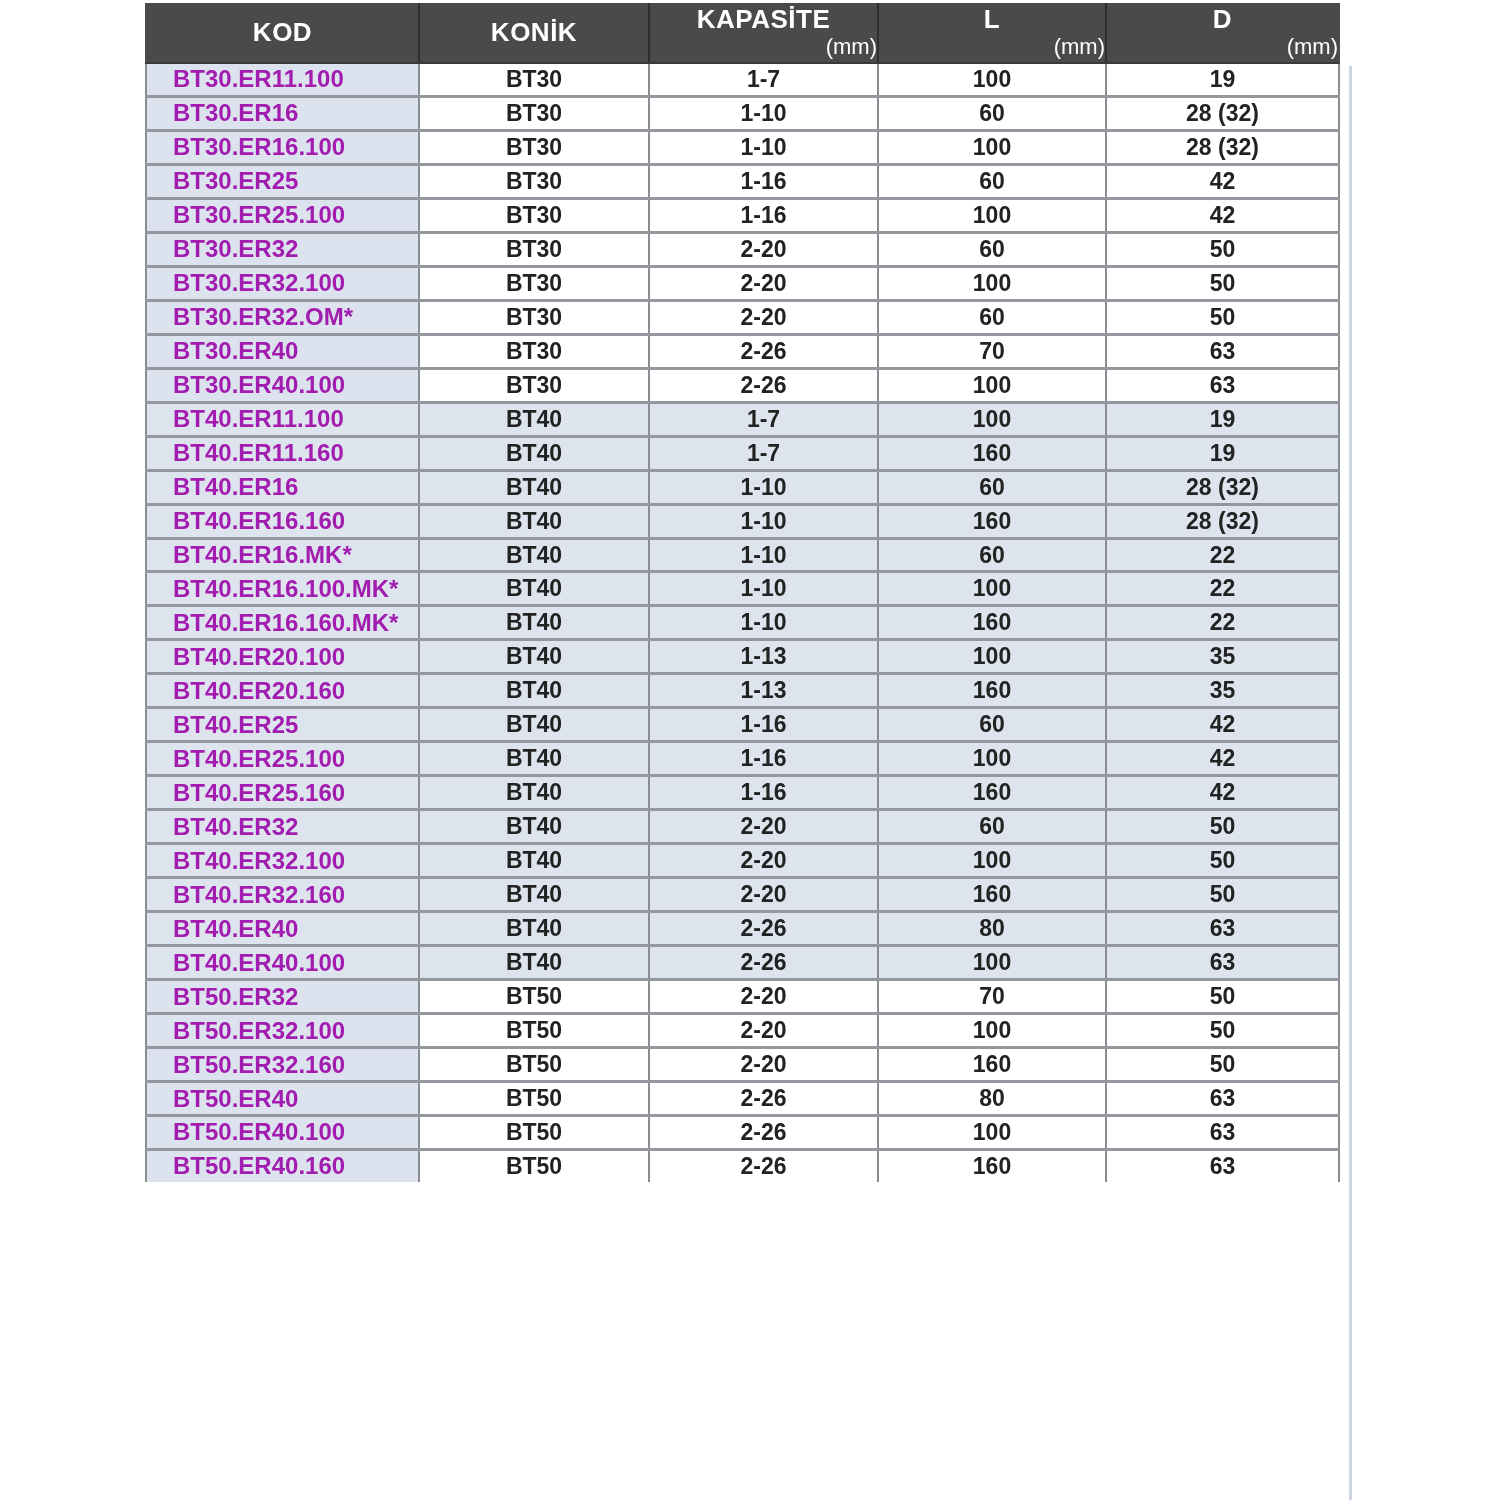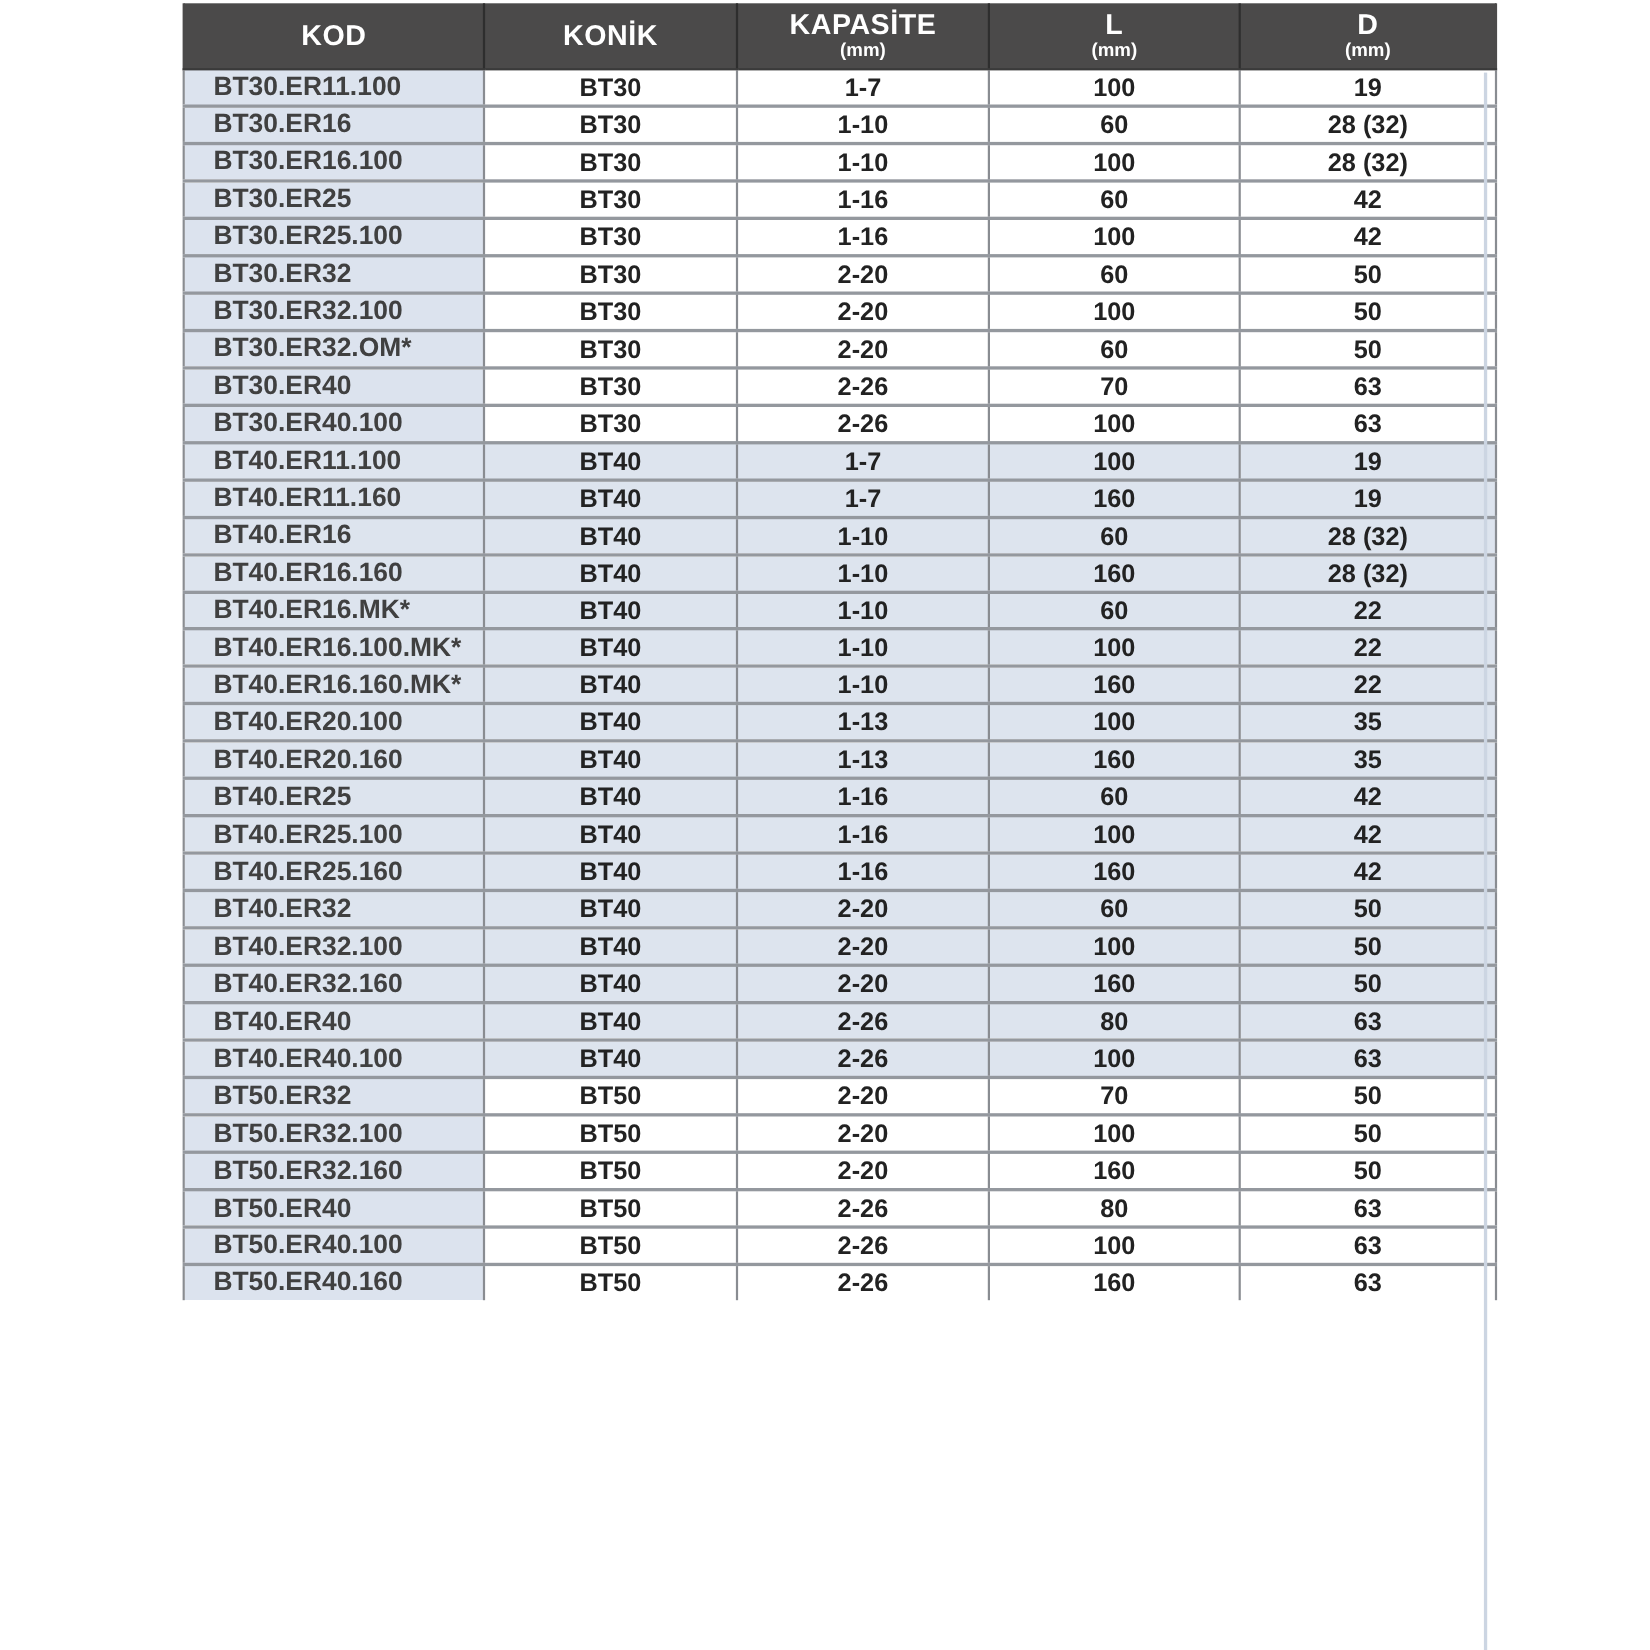--- a/index.html
+++ b/index.html
@@ -11,21 +11,21 @@
     overflow: hidden;
     font-family: "Liberation Sans", sans-serif;
   }
   .page {
     position: relative;
     width: 1500px;
     height: 1500px;
   }
   table.spec {
     position: absolute;
-    left: 166px;
+    left: 145px;
     top: 3px;
     width: 1193px;
     height: 1179px;
     border-collapse: collapse;
     table-layout: fixed;
   }
   
   .edge-strip {
     position: absolute;
     left: 1349px;
@@ -47,44 +47,45 @@
   }
   thead th:first-child { border-left: 2px solid #4b4a4a; }
   thead th:last-child  { border-right: 2px solid #4b4a4a; }
   .h-label {
     font-size: 26px;
     font-weight: bold;
     letter-spacing: 0.5px;
     line-height: 1.05;
   }
   .h-unit {
-    font-size: 17px;
-    font-weight: bold;
+    font-size: 22px;
+    font-weight: normal;
     line-height: 1.15;
+    text-align: right;
   }
   tbody tr { border-top: 3px solid #94989e; }
   tbody tr:first-child { border-top: none; }
   tbody td {
     border-left: 2px solid #898c91;
     border-right: 2px solid #898c91;
     vertical-align: middle;
     text-align: center;
     font-size: 23px;
     font-weight: 700;
     color: #222222;
     padding: 0;
     overflow: hidden;
     white-space: nowrap;
   }
   tbody td:first-child {
     text-align: left;
     padding-left: 26px;
     font-size: 24px;
     font-weight: 800;
-    color: #404040;
+    color: #a21caf;
   }
   
   tr.group-bt30 td, tr.group-bt50 td { background: #ffffff; }
   tr.group-bt30 td:first-child,
   tr.group-bt50 td:first-child { background: #dce3ee; }
   tr.group-bt40 td { background: #dde4ee; }
 </style>
 </head>
 <body>
 

